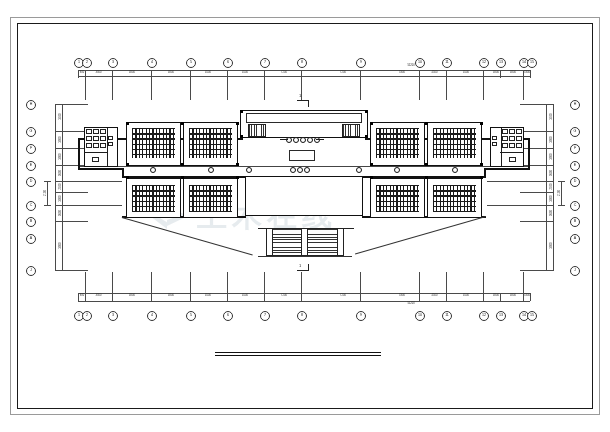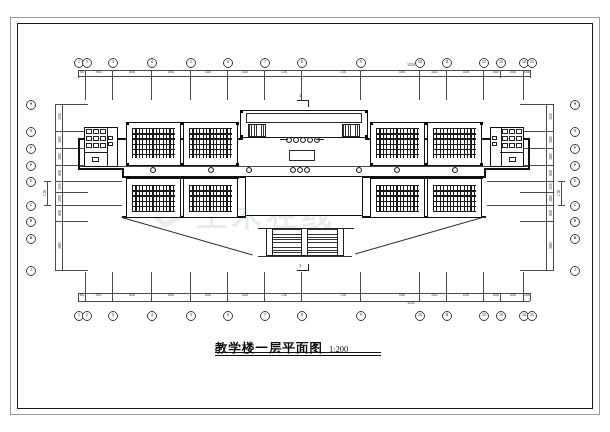--- a/index.html
+++ b/index.html
@@ -475,20 +475,16 @@
       <div class="ln vln" style="left:308px;top:264px;height:7px;background:#222;"></div>
       <div class="secmark" style="left:299px;top:263px;">1</div>
 
       <div class="ln hln" style="left:297px;top:100px;width:12px;background:#222;"></div>
       <div class="ln vln" style="left:308px;top:100px;height:7px;background:#222;"></div>
       <div class="secmark" style="left:299px;top:93px;">1</div>
     </div>
 
   </div>
 
-  <div class="title-wrap">
-    <span class="title-cn">教学楼一层平面图</span>
-    <span class="title-scale">1:200</span>
-  </div>
   <div class="title-rule"></div>
   <div class="title-rule2"></div>
 
 </div>
 
 </body></html>

